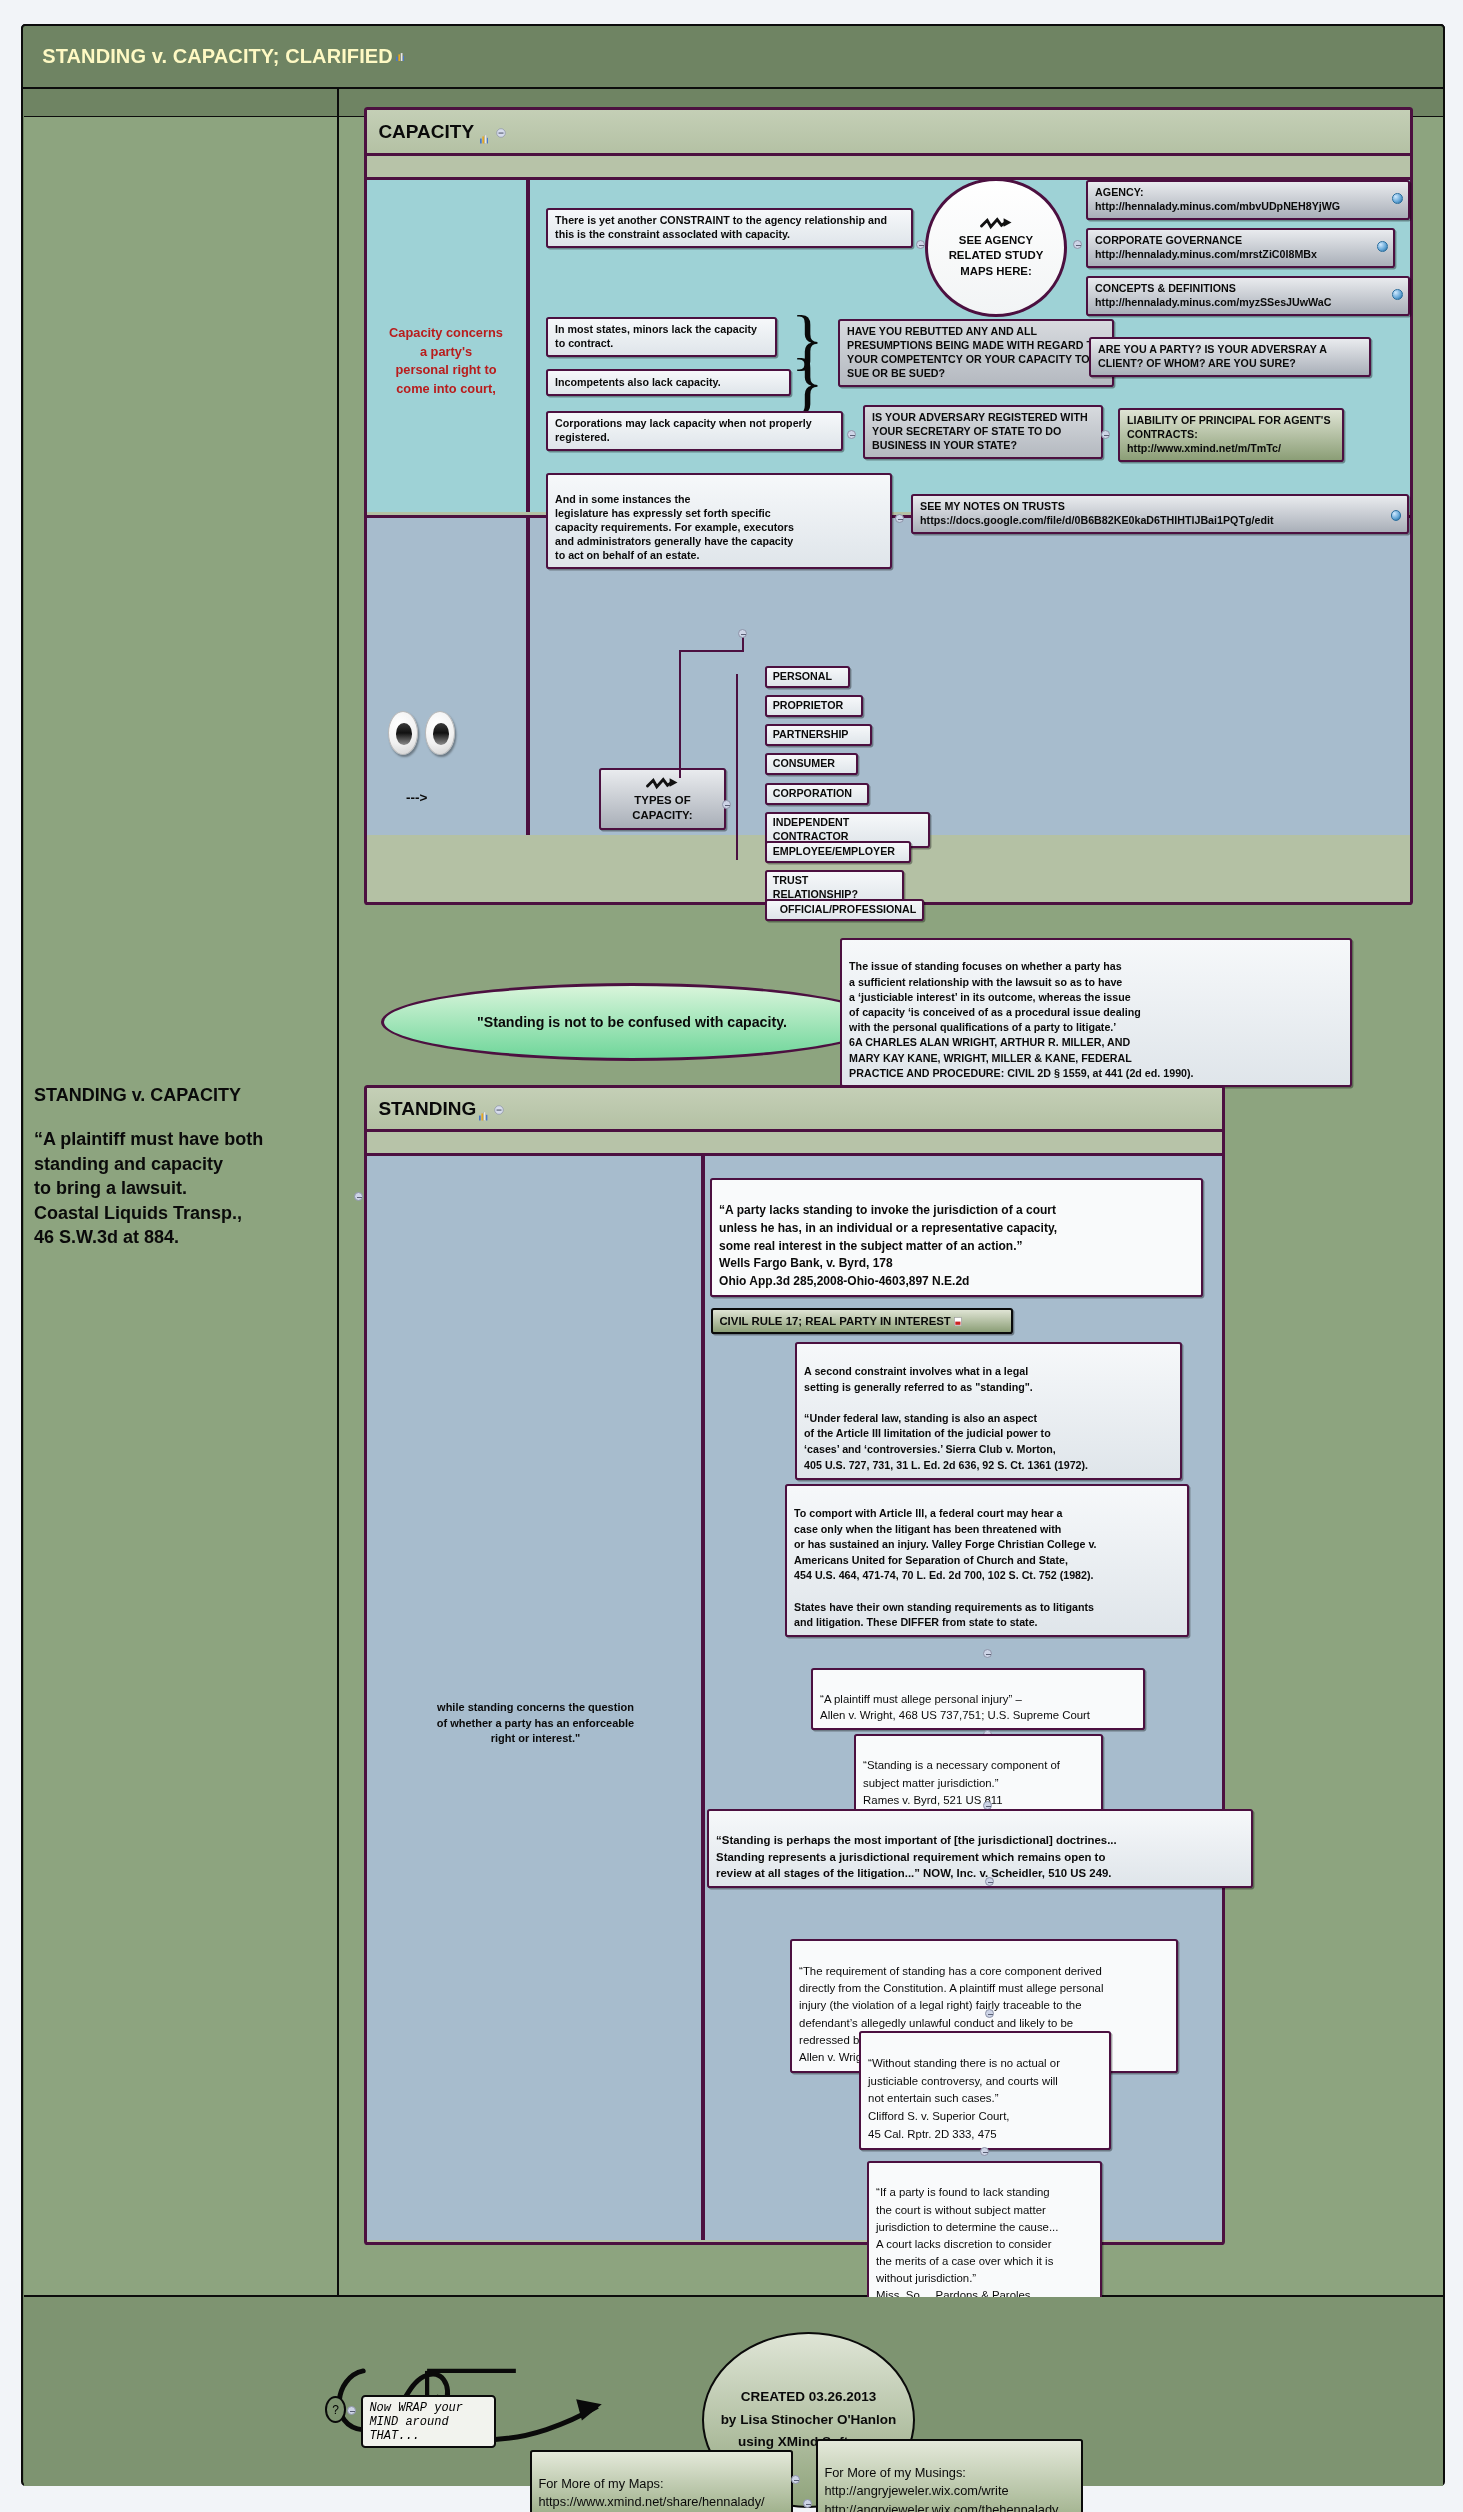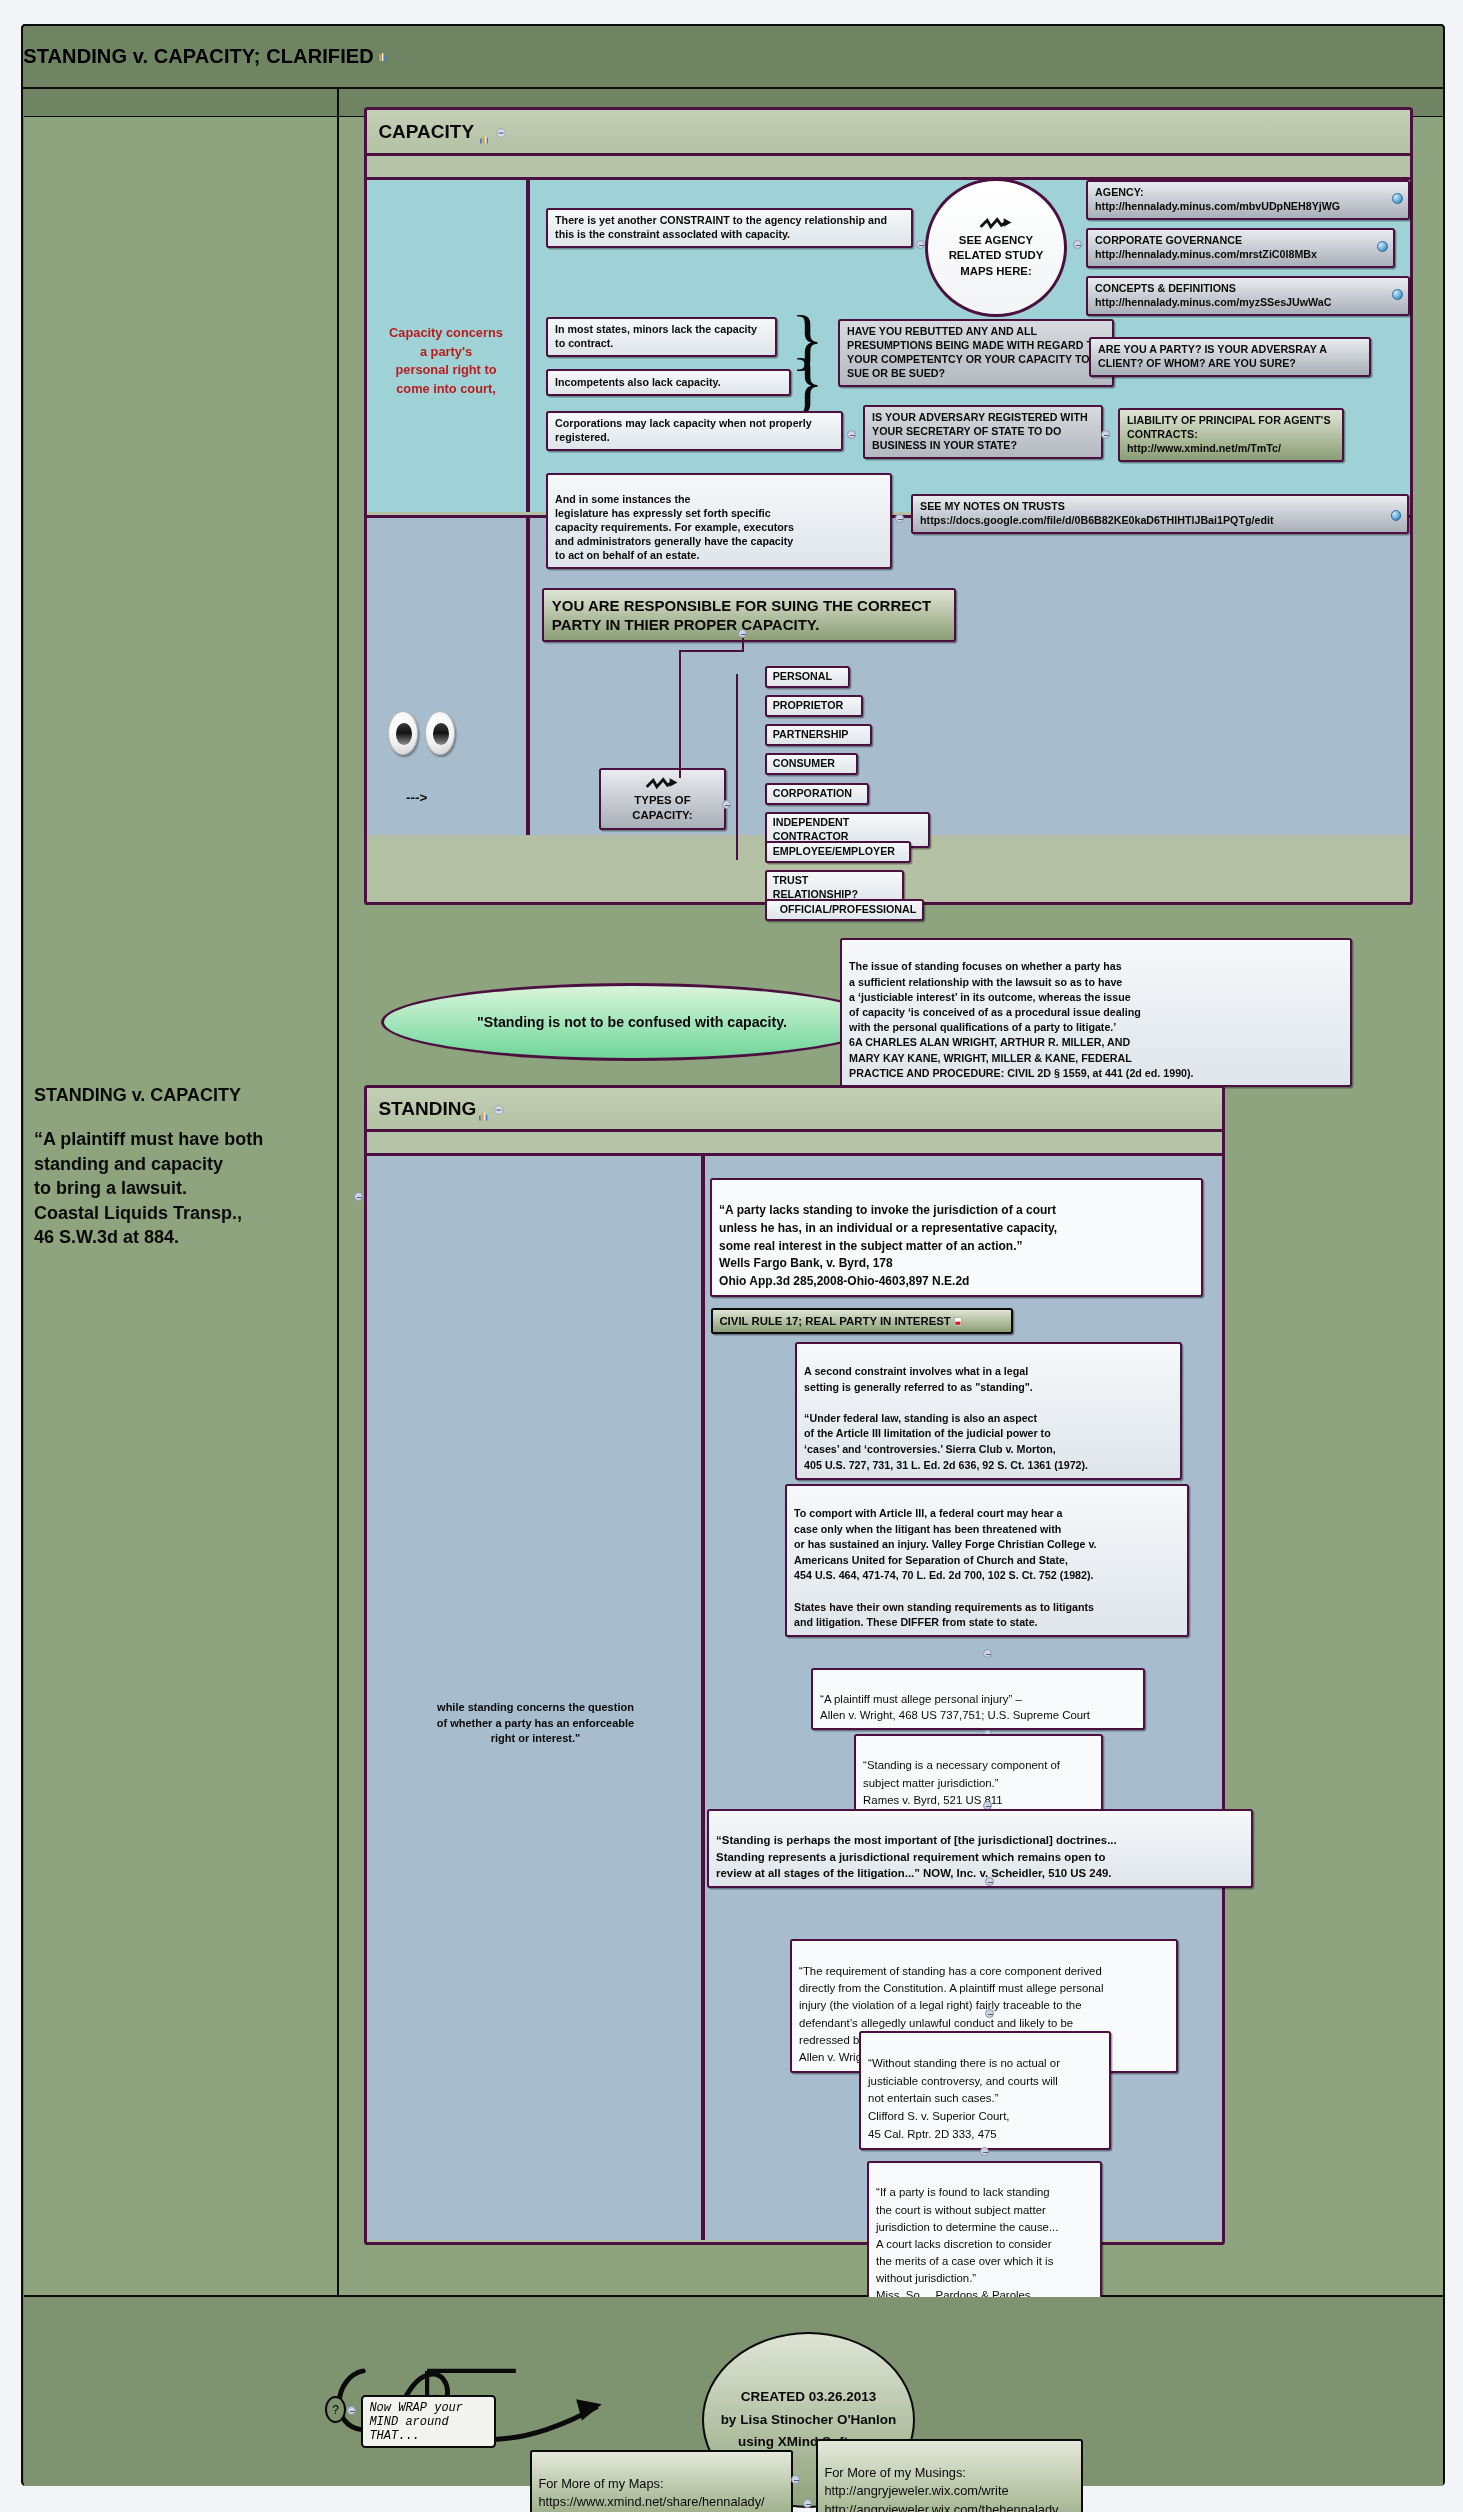--- a/index.html
+++ b/index.html
@@ -26,22 +26,22 @@
   .title-bar {
     position:absolute; left:21.3px; top:23.5px;
     width:1424px; height:65px;
     background:#6f8463;
     border:2.8px solid #0c0c0c;
     border-bottom:2.1px solid #0c0c0c;
     border-radius:4.3px 4.3px 0 0;
     display:flex; align-items:center;
   }
   .title-bar .t-text {
-    font-size:20px; font-weight:bold; color:#000000;
-    letter-spacing:0.1px; margin-left:0;
+    font-size:20px; font-weight:bold; color:#fef9c3;
+    letter-spacing:0.1px; margin-left:19px;
   }
   .mini-chart-icon{
     display:inline-block; width:9.2px; height:9.2px;
     margin-left:2.8px; vertical-align:1.4px;
   }
 
   .row2 {
     position:absolute; left:24px; top:89px;
     width:1419px; height:28.5px;
     background:#6f8463;
@@ -339,23 +339,20 @@
 to act on behalf of an estate.</span>
   </div>
   <div class="conn-dot" style="left:895px; top:514px;"></div>
 
   <div class="node b grey shadow" style="left:911px; top:494px; width:498px; padding-right:18.5px;">
     <span>SEE MY NOTES ON TRUSTS</span><br>
     <span>https://docs.google.com/file/d/0B6B82KE0kaD6THlHTlJBai1PQTg/edit</span>
     <span class="globe-ico" style="right:5.7px; top:14.2px"></span>
   </div>
 
-  <div class="node b olive shadow" style="left:542px; top:588px; width:414px; font-size:15px; padding:5.7px 7.8px;">
-    <span>YOU ARE RESPONSIBLE FOR SUING THE CORRECT PARTY IN THIER PROPER CAPACITY.</span>
-  </div>
 
   <div class="eyes" style="left:388px; top:711px;">
     <div class="eye">
         <div class="pupil"></div>
       </div>
     <div class="eye">
         <div class="pupil"></div>
       </div>
   </div>
   <div class="arrow-txt" style="left:406px; top:790px;">---&gt;</div>

